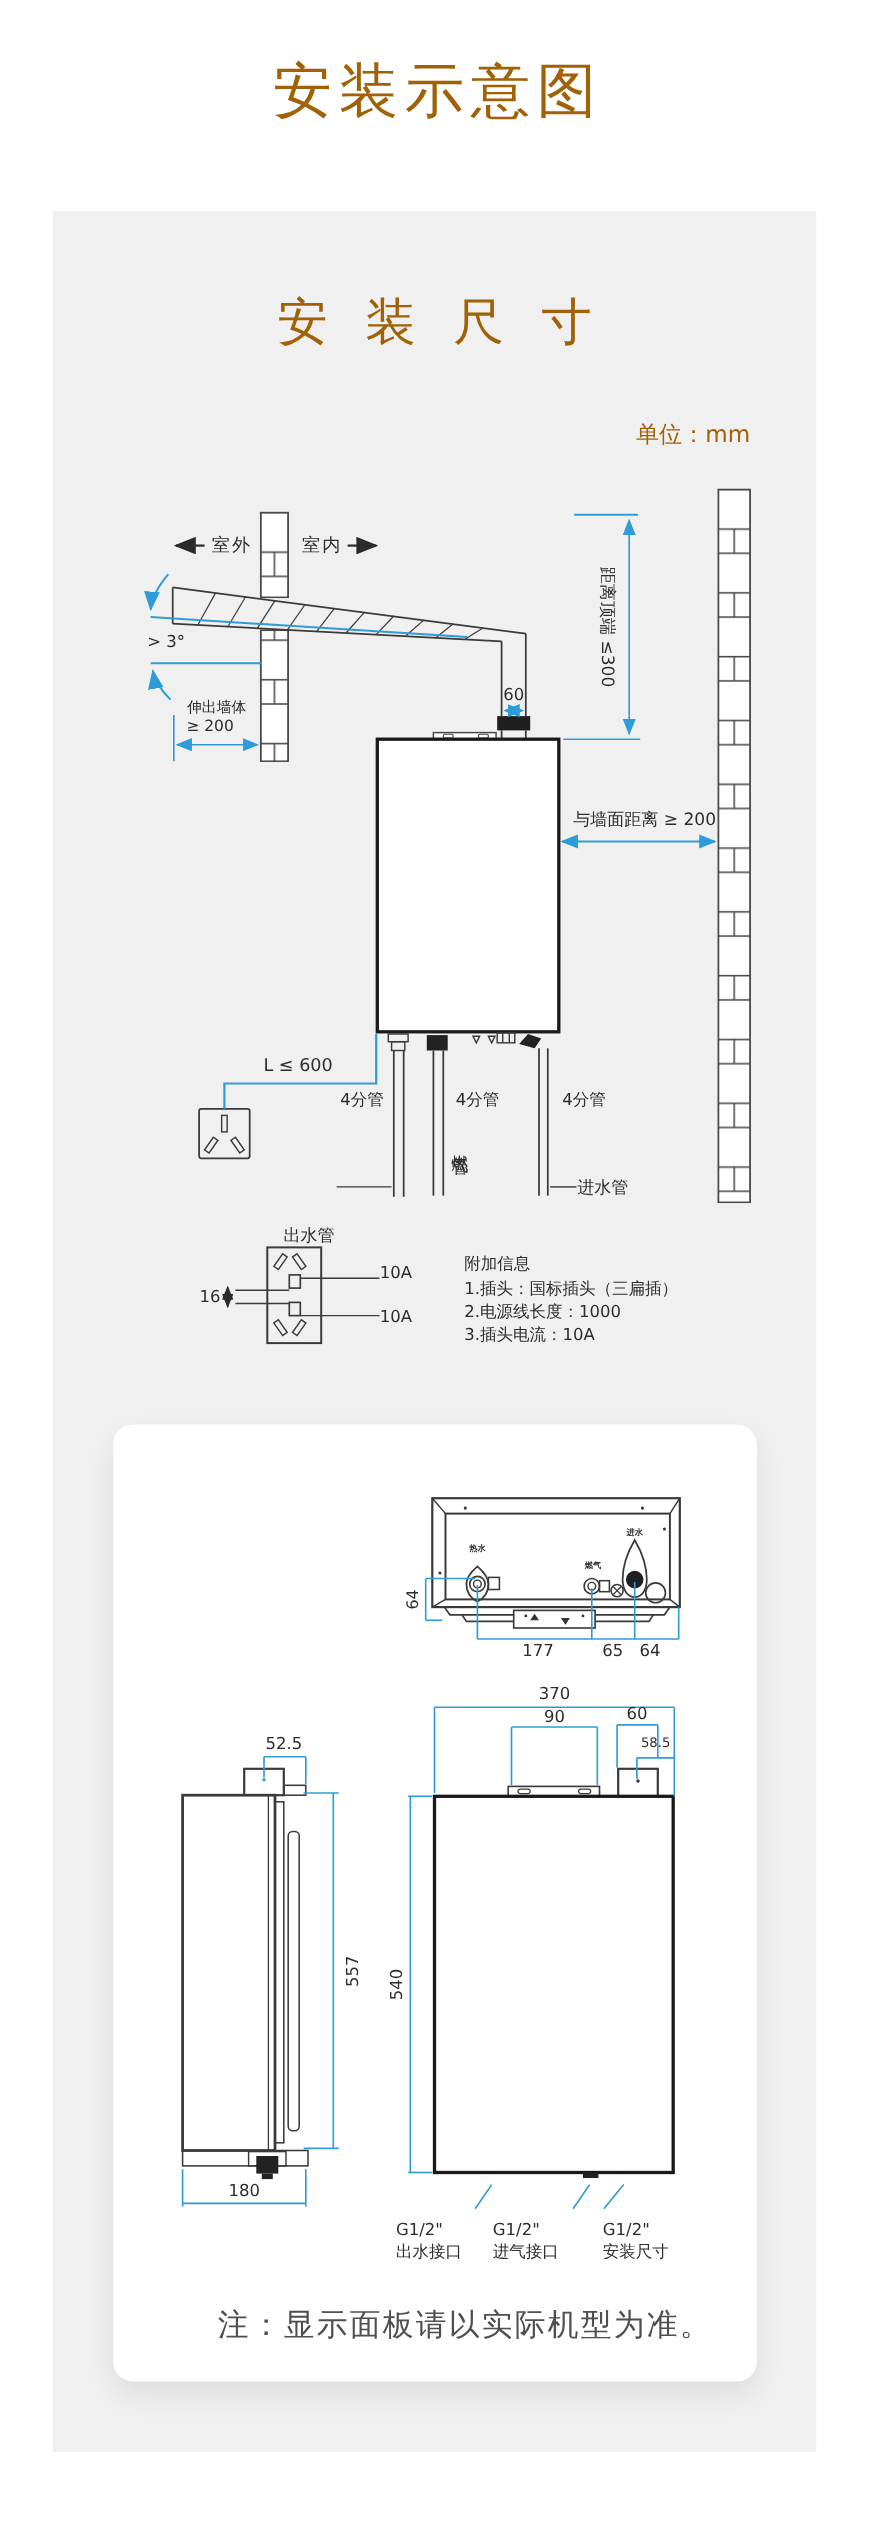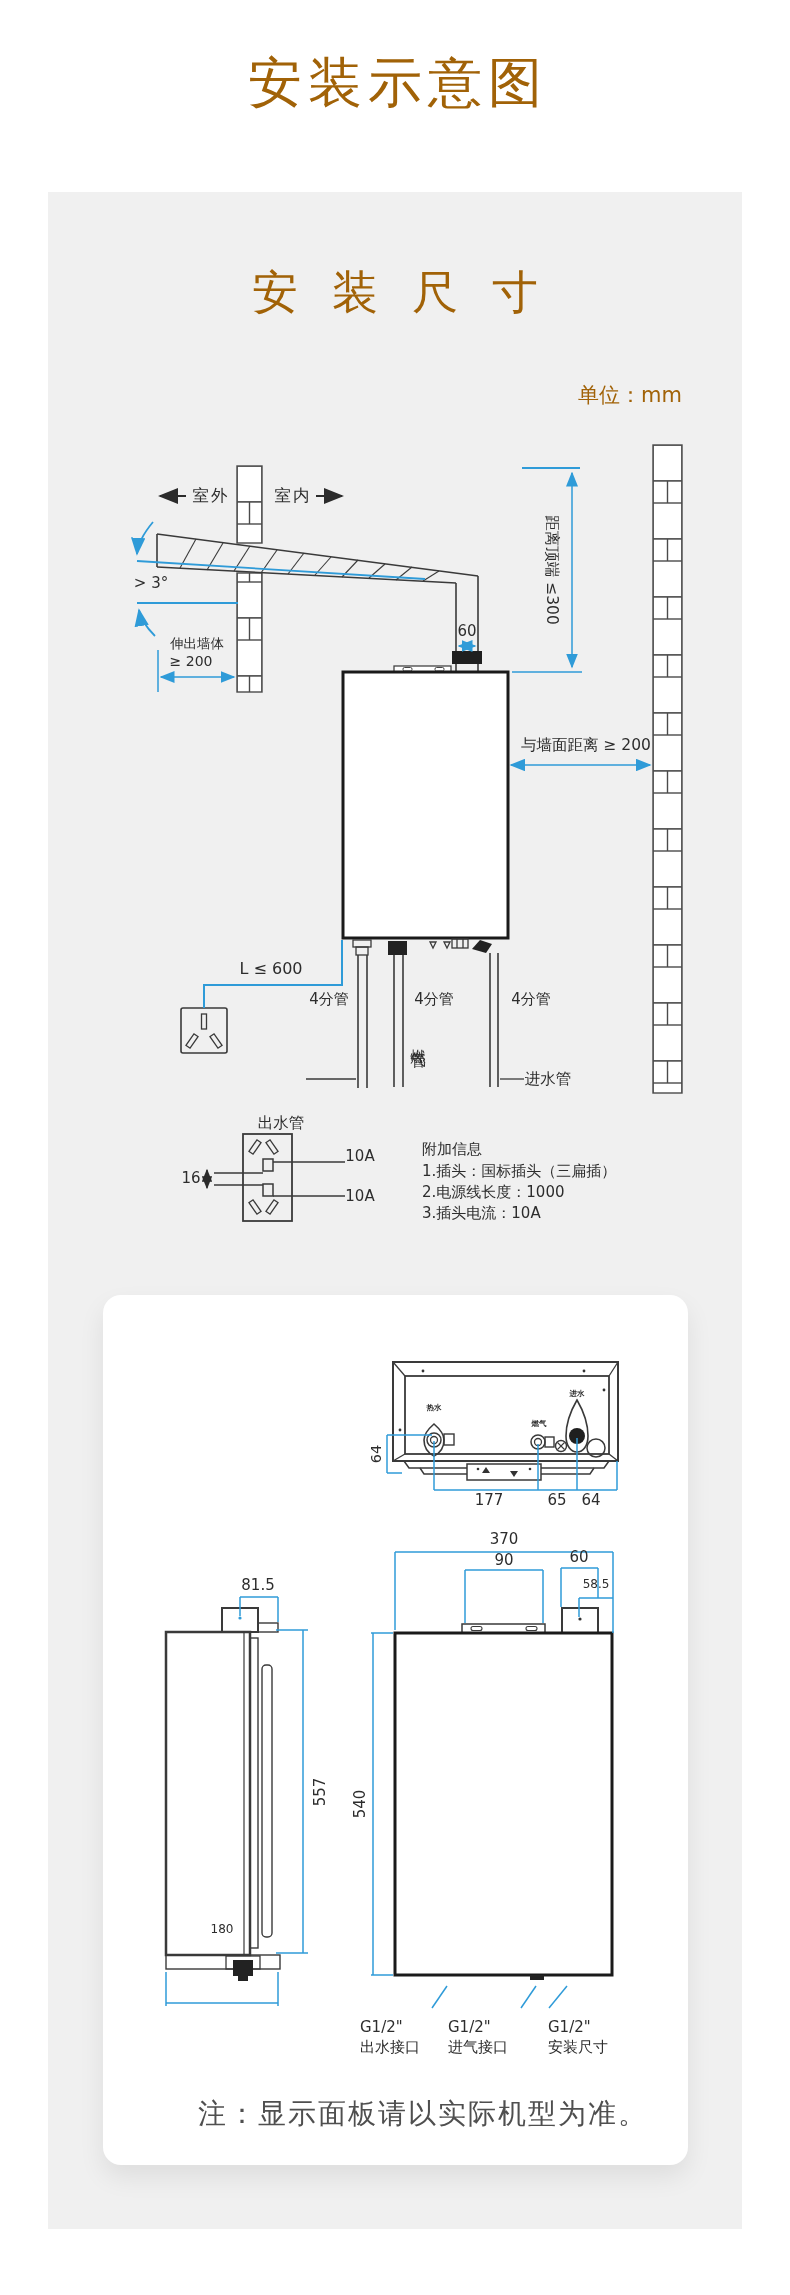--- a/index.html
+++ b/index.html
@@ -317,23 +317,23 @@
   <div class="lb c" style="left:489px;top:1501px;font-size:15px;">177</div>
   <div class="lb c" style="left:557px;top:1501px;font-size:15px;">65</div>
   <div class="lb c" style="left:591px;top:1501px;font-size:15px;">64</div>
 
   <div class="lb c" style="left:504px;top:1540px;font-size:15px;">370</div>
   <div class="lb c" style="left:504px;top:1561px;font-size:15px;">90</div>
   <div class="lb c" style="left:579px;top:1558px;font-size:15px;">60</div>
   <div class="lb c" style="left:596px;top:1585px;font-size:12px;">58.5</div>
   <div class="lb rm90" style="left:361px;top:1804px;font-size:15px;">540</div>
 
-  <div class="lb c" style="left:258px;top:1586px;font-size:15px;">81.5</div>
+  <div class="lb c" style="left:258px;top:1586px;font-size:15px;">52.5</div>
   <div class="lb rm90" style="left:321px;top:1792px;font-size:15px;">557</div>
-  <div class="lb c" style="left:222px;top:1930px;font-size:12px;">180</div>
+  <div class="lb c" style="left:222px;top:1992px;font-size:15px;">180</div>
 
   <div class="lb port" style="left:360px;top:2017px;">
     <div>G1/2"</div>
     <div>出水接口</div>
   </div>
   <div class="lb port" style="left:448px;top:2017px;">
     <div>G1/2"</div>
     <div>进气接口</div>
   </div>
   <div class="lb port" style="left:548px;top:2017px;">

